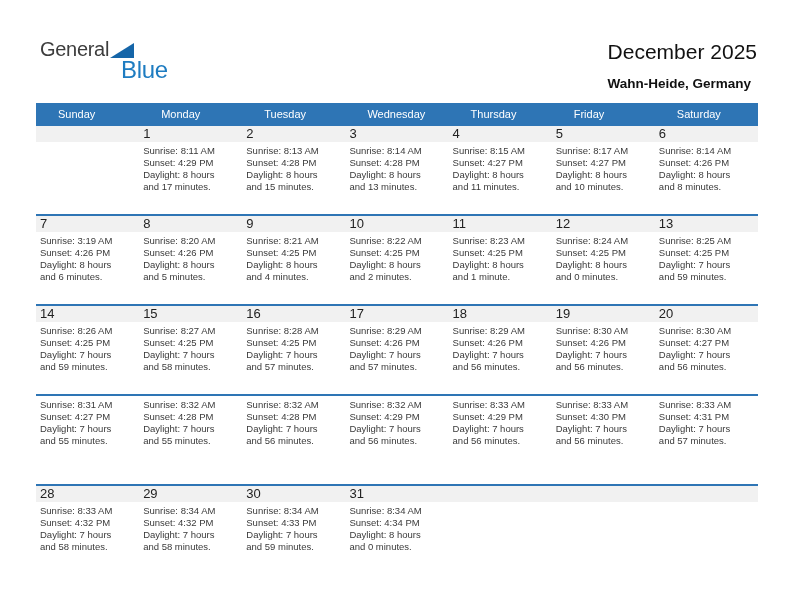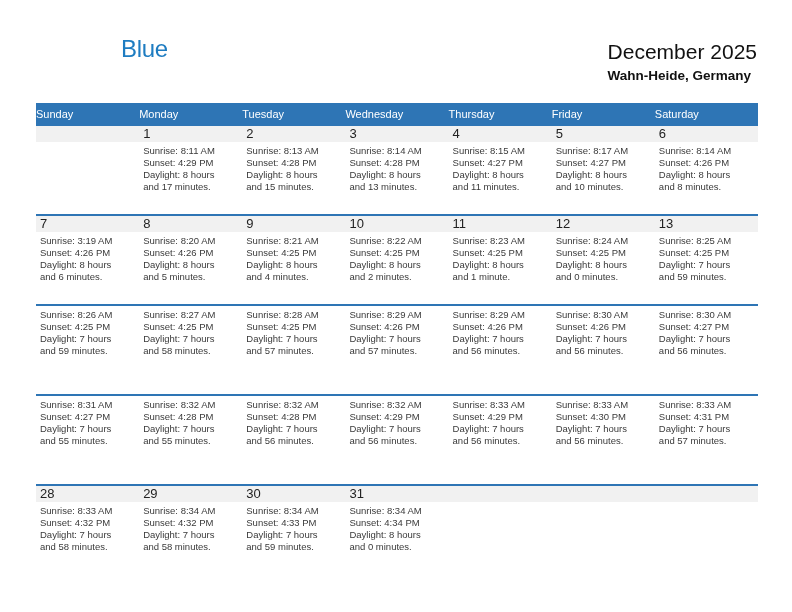--- a/index.html
+++ b/index.html
@@ -42,21 +42,21 @@
     position: absolute;
     right: 35px;
     top: 40px;
   }
   .title {
     font-size: 21px;
     color: #111111;
     letter-spacing: 0px;
   }
   .subtitle {
-    margin-top: 4px;
+    margin-top: 12px;
     font-size: 13.5px;
     font-weight: 600;
     color: #111111;
   }
 
   
   .calendar {
     position: absolute;
     left: 36px;
     top: 103px;
@@ -65,21 +65,21 @@
   .weekday-row {
     display: grid;
     grid-template-columns: repeat(7, 1fr);
     background: var(--header-bg, #2e75b5);
     height: 21px;
     align-items: center;
   }
   .weekday-cell {
     color: #ffffff;
     font-size: 11px;
-    padding-left: 0;
+    padding-left: 22px;
     white-space: nowrap;
   }
   .week-row {
     border-top: 2px solid var(--line-blue, #2e75b5);
     height: 90px;
   }
   .day-strip {
     display: grid;
     grid-template-columns: repeat(7, 1fr);
     background: var(--strip-bg, #f1f1f1);
@@ -104,20 +104,28 @@
     white-space: nowrap;
     overflow: hidden;
   }
 </style>
 </head>
 <body>
 
 <div class="page" style="--header-bg: #2e75b5; --line-blue: #2e75b5; --strip-bg: #f1f1f1; --logo-blue: #1e7cc1;">
 
   <div class="logo">
+    <div class="logo-line1">
+      <span>General</span>
+      <span class="logo-triangle">
+        <svg width="24" height="15" viewBox="0 0 24 15">
+            <polygon points="0,15 24,0 24,15" fill="#1565a8"></polygon>
+          </svg>
+      </span>
+    </div>
     <div class="logo-line2">Blue</div>
   </div>
 
   <div class="title-block">
     <div class="title">December 2025</div>
     <div class="subtitle">Wahn-Heide, Germany</div>
   </div>
 
   <div class="calendar">
     <div class="weekday-row">
@@ -229,20 +237,29 @@
             </div>
             <div class="day-cell">
               <div><span>Sunrise:</span> <span>8:25 AM</span></div>
               <div><span>Sunset:</span> <span>4:25 PM</span></div>
               <div><span>Daylight:</span> <span>7 hours</span></div>
               <div><span>and 59 minutes.</span></div>
             </div>
           </div>
         </div>
         <div class="week-row">
+          <div class="day-strip">
+            <div class="day-number">14</div>
+            <div class="day-number">15</div>
+            <div class="day-number">16</div>
+            <div class="day-number">17</div>
+            <div class="day-number">18</div>
+            <div class="day-number">19</div>
+            <div class="day-number">20</div>
+          </div>
           <div class="content-strip">
             <div class="day-cell">
               <div><span>Sunrise:</span> <span>8:26 AM</span></div>
               <div><span>Sunset:</span> <span>4:25 PM</span></div>
               <div><span>Daylight:</span> <span>7 hours</span></div>
               <div><span>and 59 minutes.</span></div>
             </div>
             <div class="day-cell">
               <div><span>Sunrise:</span> <span>8:27 AM</span></div>
               <div><span>Sunset:</span> <span>4:25 PM</span></div>

